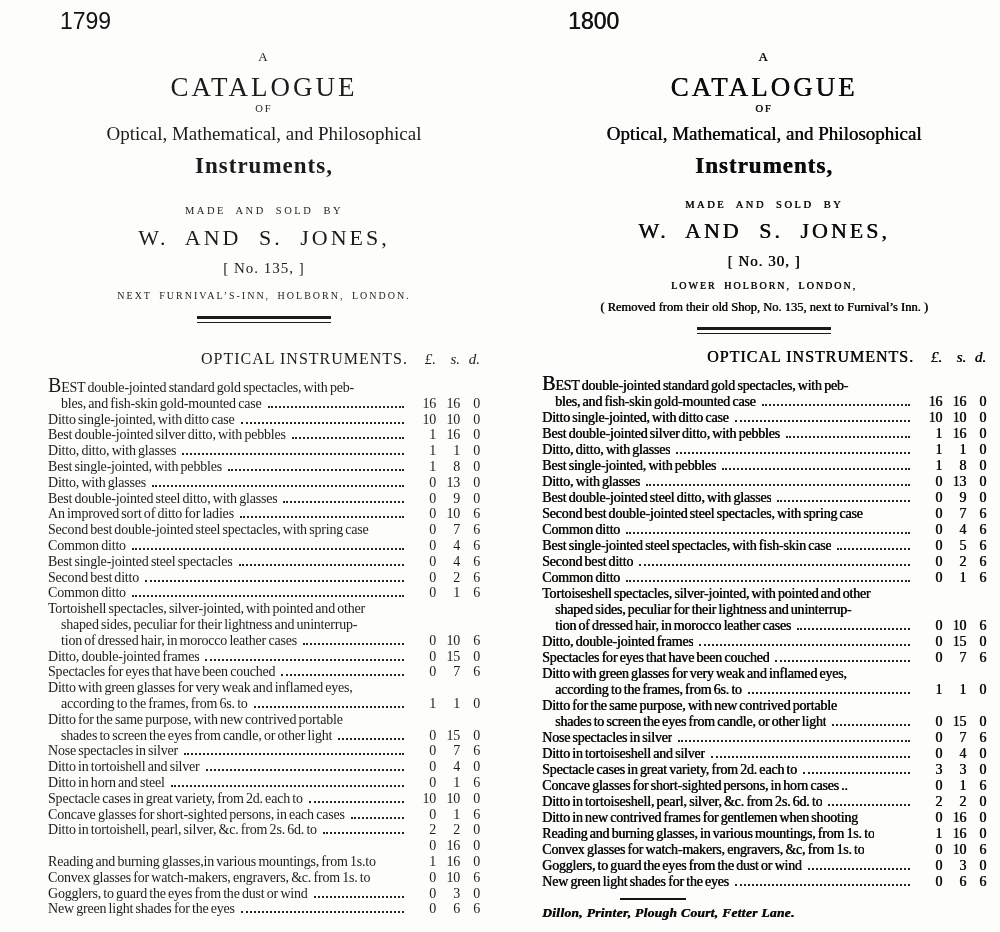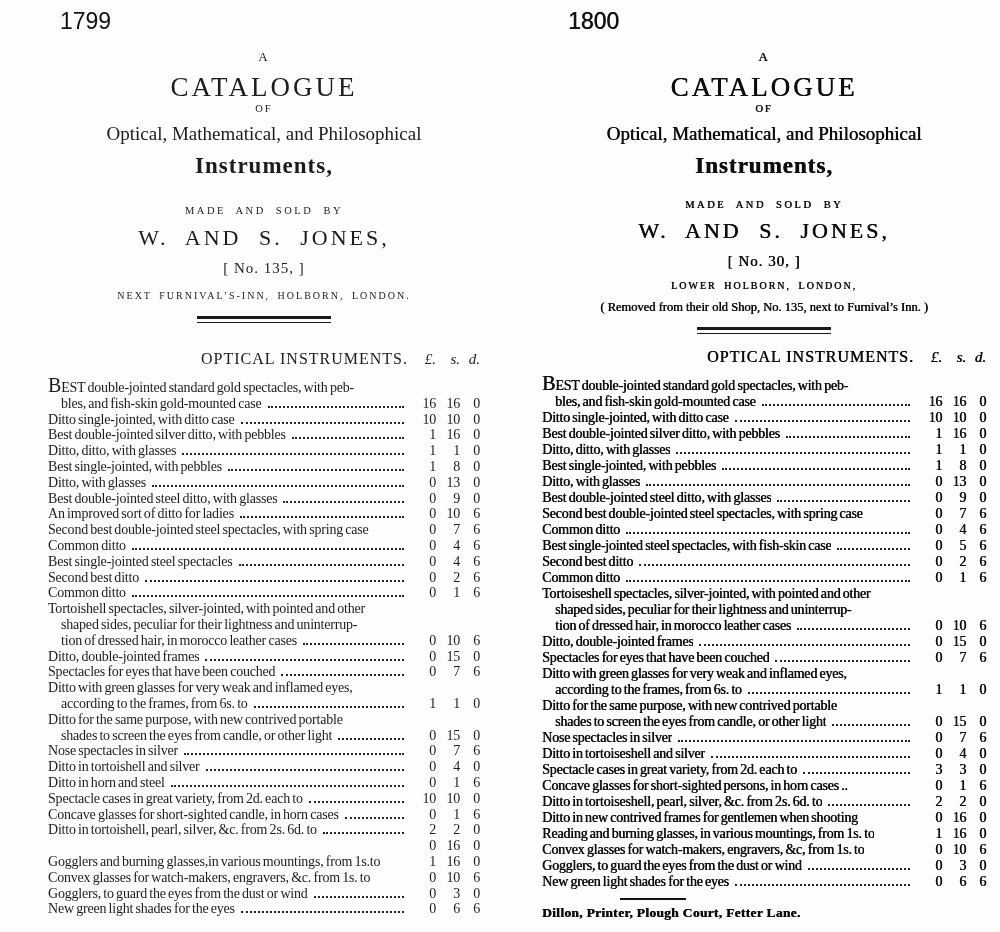--- a/index.html
+++ b/index.html
@@ -46,21 +46,21 @@
   #page-1799 .items{line-height:15.8px;}
   #page-1800 .items{line-height:16.0px;}
   .item-line{white-space:nowrap;}
   .cont{padding-left:13px;}
   .row{display:flex;align-items:baseline;}
   .row .label{flex:0 1 auto;min-width:0;white-space:nowrap;overflow:hidden;}
   .lead{flex:1 1 auto;min-width:4px;border-bottom:2px dotted #262626;margin:0 4px 3px 6px;height:1px;}
   .nolead{flex:1 1 auto;min-width:2px;}
   .dropcap{font-size:20px;line-height:1;}
   .foot-rule{width:66px;border-top:2.2px solid #141414;margin:8px 0 5px 78px;}
-  .foot-text{font-weight:bold;font-size:13.5px;letter-spacing:0.3px;}
+  .foot-text{font-style:italic;font-weight:bold;font-size:13.5px;letter-spacing:0.3px;}
 </style>
 </head>
 <body>
 
 <div class="scan">
 
   <section class="page" id="page-1799">
     <div class="masthead">
       <span class="year">1799</span>
       <div class="pg-header">
@@ -281,21 +281,21 @@
           <div class="row">
             <span class="label">Spectacle cases in great variety, from 2d. each to</span>
             <span class="lead"></span>
             <span class="c c-l">10</span>
             <span class="c c-s">10</span>
             <span class="c c-d">0</span>
           </div>
         </div>
         <div>
           <div class="row">
-            <span class="label">Concave glasses for short-sighted candle, in horn cases</span>
+            <span class="label">Concave glasses for short-sighted persons, in each cases</span>
             <span class="lead"></span>
             <span class="c c-l">0</span>
             <span class="c c-s">1</span>
             <span class="c c-d">6</span>
           </div>
         </div>
         <div>
           <div class="row">
             <span class="label">Ditto in tortoishell, pearl, silver, &amp;c. from 2s. 6d. to</span>
             <span class="lead"></span>
@@ -307,21 +307,21 @@
         <div>
           <div class="row">
             <span class="nolead"></span>
             <span class="c c-l">0</span>
             <span class="c c-s">16</span>
             <span class="c c-d">0</span>
           </div>
         </div>
         <div>
           <div class="row">
-            <span class="label">Gogglers and burning glasses,in various mountings, from 1s.to</span>
+            <span class="label">Reading and burning glasses,in various mountings, from 1s.to</span>
             <span class="nolead"></span>
             <span class="c c-l">1</span>
             <span class="c c-s">16</span>
             <span class="c c-d">0</span>
           </div>
         </div>
         <div>
           <div class="row">
             <span class="label">Convex glasses for watch-makers, engravers, &amp;c. from 1s. to</span>
             <span class="nolead"></span>

